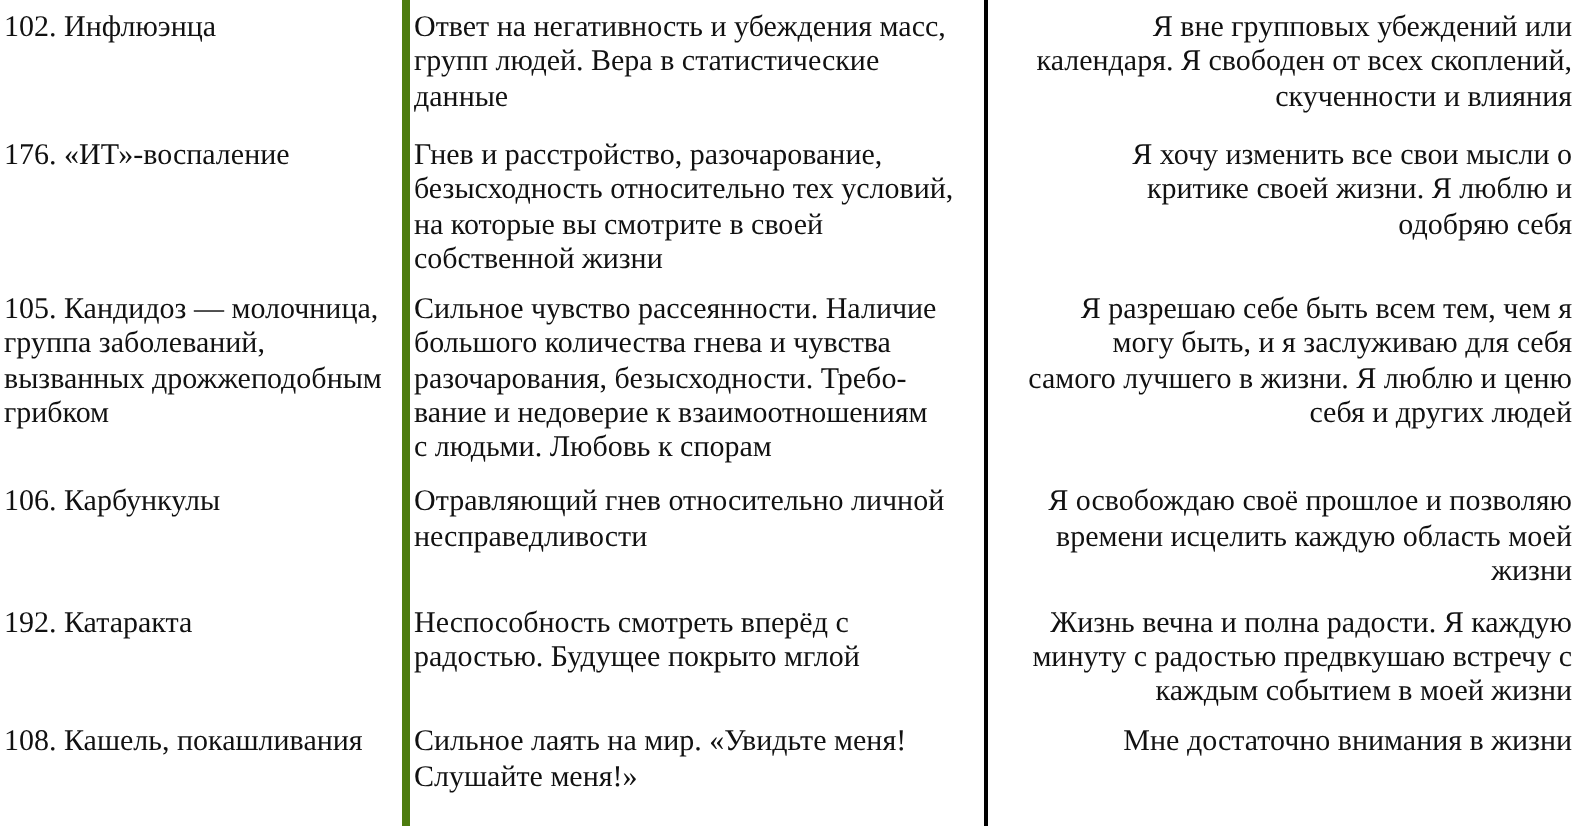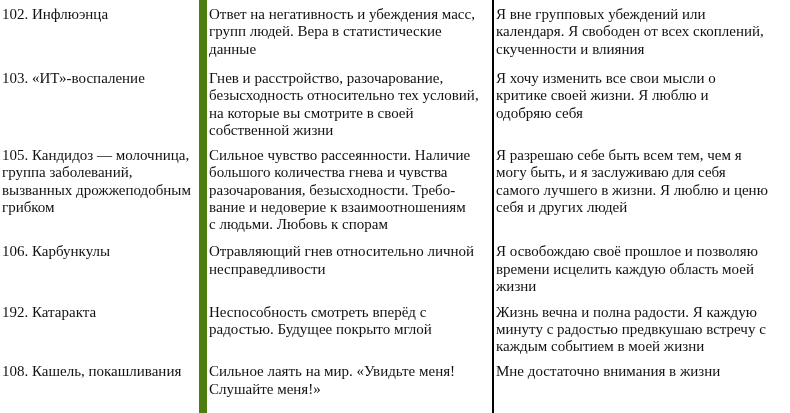--- a/index.html
+++ b/index.html
@@ -27,25 +27,25 @@
   table.book-table td {
     vertical-align: top;
     white-space: pre-line;
     padding: 0 4px 4px 2px;
     overflow: hidden;
   }
   col.c1 { width: 203px; }
   col.c2 { width: 290px; }
   col.c3 { width: 297px; }
   td.col2 {
-    border-left: 8px solid #4d7c0f;
+    border-left: 4px solid #4d7c0f;
     border-right: 2px solid #000000;
     padding-left: 8px;
   }
-  td.col3 { padding-left: 9px; padding-right: 2px; }
+  td.col3 { padding-left: 9px; padding-right: 2px; text-align: right; }
   tr.r102 td { padding-top: 6px; padding-bottom: 8px; }
   tr.r103 td { padding-bottom: 3px; }
   tr.r104 td { padding-bottom: 3px; }
   tr.r105 td { padding-bottom: 4px; }
   tr.r106 td { padding-bottom: 5px; }
   tr.r107 td { padding-bottom: 4px; }
   tr.r108 td { padding-bottom: 12px; }
 </style>
 </head>
 <body>
@@ -61,21 +61,21 @@
       <tr class="r102">
         <td class="col1">102. Инфлюэнца</td>
         <td class="col2">Ответ на негативность и убеждения масс,
 групп людей. Вера в статистические
 данные</td>
         <td class="col3">Я вне групповых убеждений или
 календаря. Я свободен от всех скоплений,
 скученности и влияния</td>
       </tr>
       <tr class="r103">
-        <td class="col1">103. «ИТ»-воспаление</td>
+        <td class="col1">176. «ИТ»-воспаление</td>
         <td class="col2">Гнев и расстройство, разочарование,
 безысходность относительно тех условий,
 на которые вы смотрите в своей
 собственной жизни</td>
         <td class="col3">Я хочу изменить все свои мысли о
 критике своей жизни. Я люблю и
 одобряю себя</td>
       </tr>
       <tr class="r105">
         <td class="col1">105. Кандидоз — молочница,

